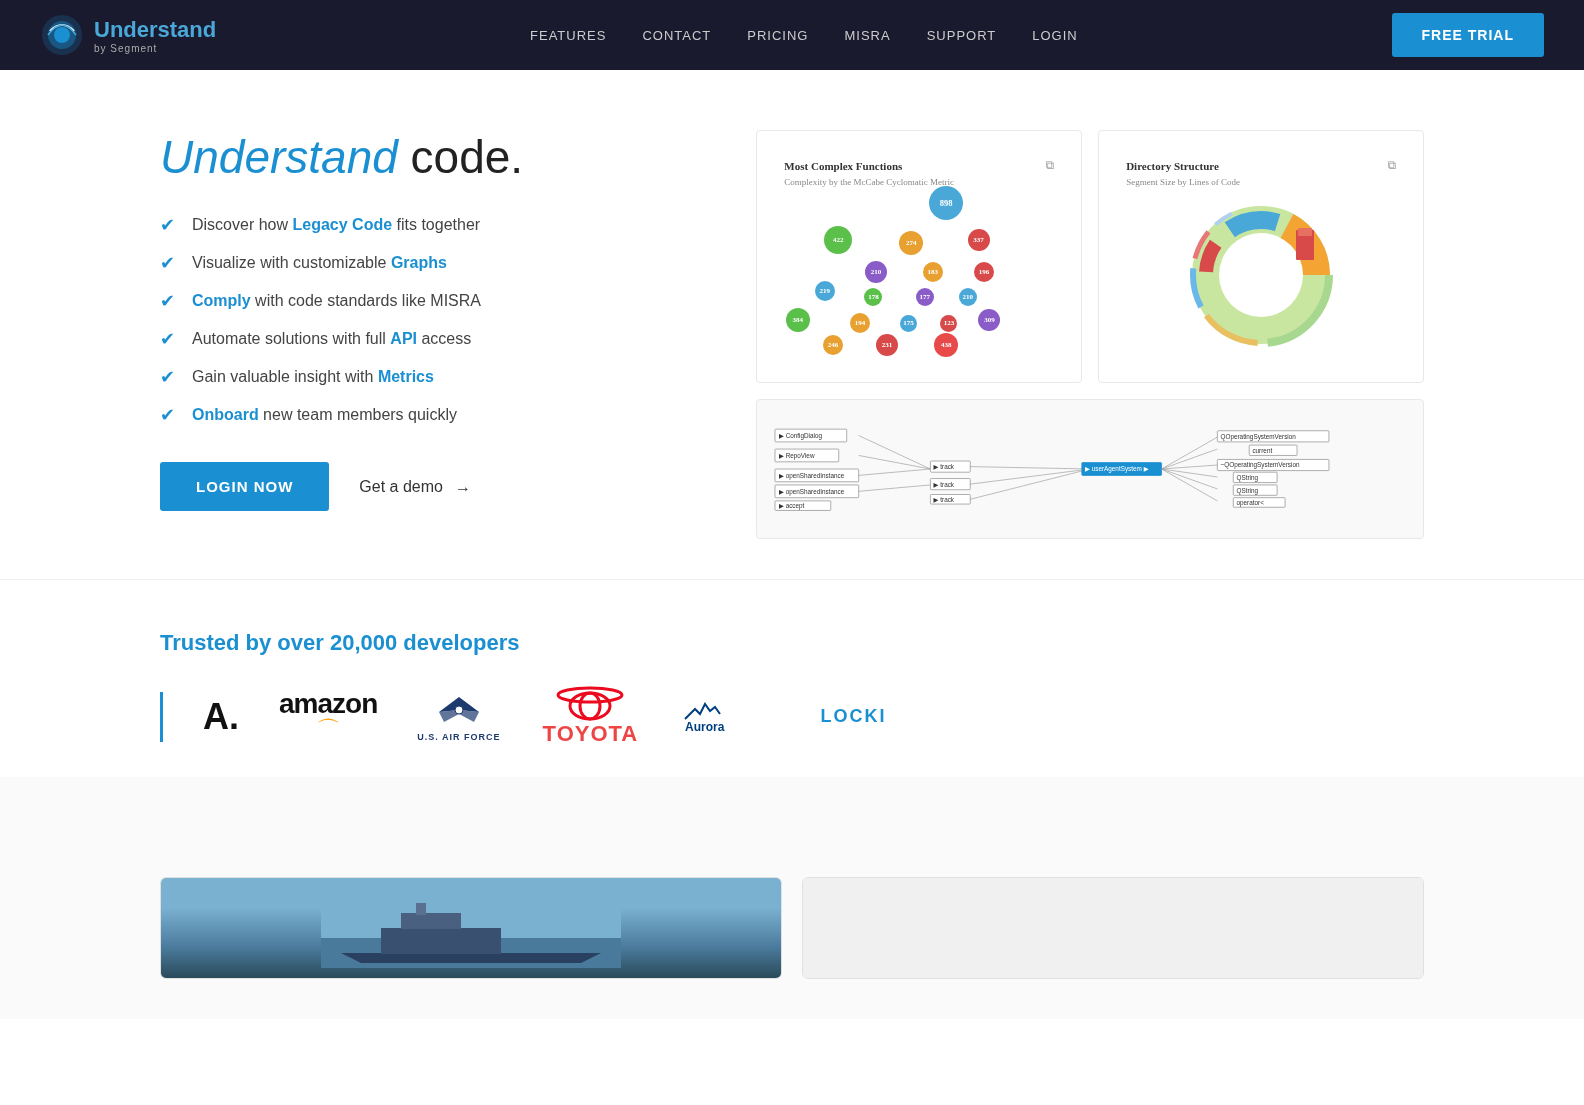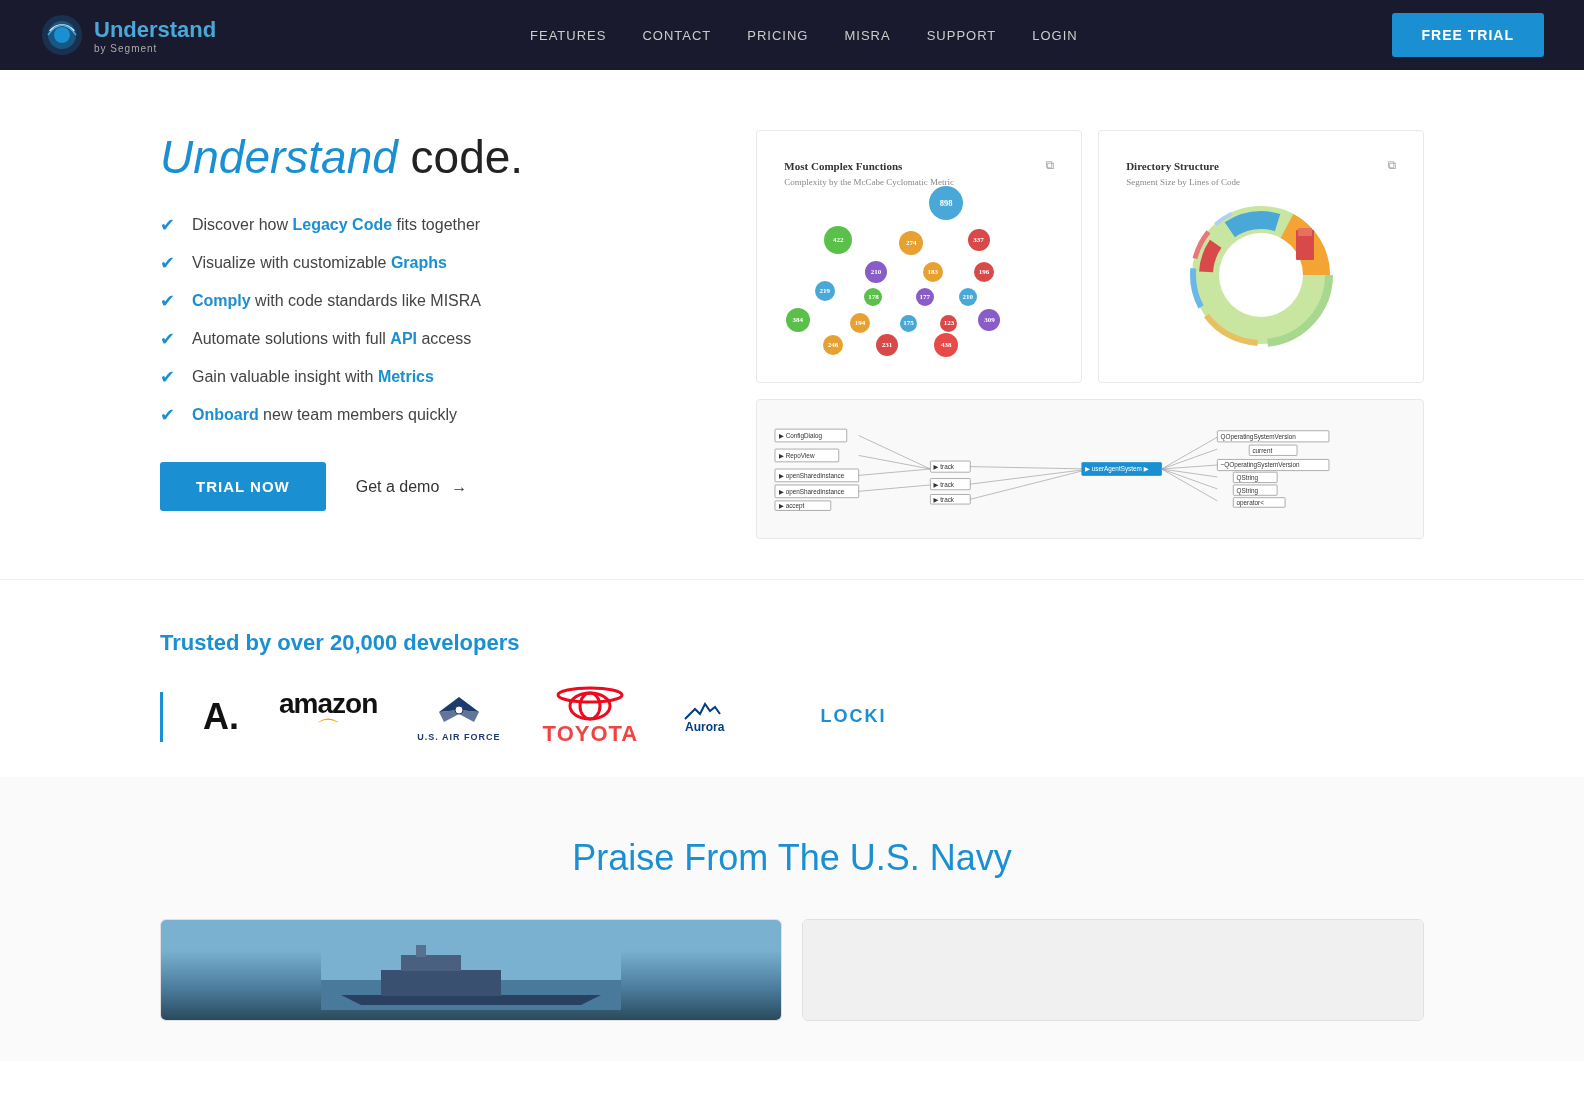--- a/index.html
+++ b/index.html
@@ -362,21 +362,21 @@
         <span class="check-icon">✔</span>
         <span>Gain valuable insight with <a href="#">Metrics</a></span>
       </li>
       <li>
         <span class="check-icon">✔</span>
         <span><a href="#">Onboard</a> new team members quickly</span>
       </li>
     </ul>
 
     <div class="hero-actions">
-      <button class="btn-start">TRIAL NOW</button>
+      <button class="btn-start">LOGIN NOW</button>
       <a href="#" class="btn-demo">
         <span>Get a demo</span>
         <span>→</span>
       </a>
     </div>
   </div>
 
   <div class="hero-right">
 
     <div class="chart-card">
@@ -546,21 +546,20 @@
       </svg>
     </div>
 
     <div class="logo-item">
       <span class="logo-locki">LOCKI</span>
     </div>
   </div>
 </section>
 
 <section class="praise">
-  <h2 class="praise-title">Praise From The U.S. Navy</h2>
 
   <div class="praise-cards">
     <div class="praise-card">
       <div class="praise-card-image ship">
 
         <svg width="100%" height="80" viewBox="0 0 300 80">
           <rect x="0" y="0" width="300" height="50" fill="#7ab0d0"></rect>
           <rect x="0" y="50" width="300" height="30" fill="#4a7a9b"></rect>
 
           <polygon points="20,65 280,65 260,75 40,75" fill="#2a4060"></polygon>

